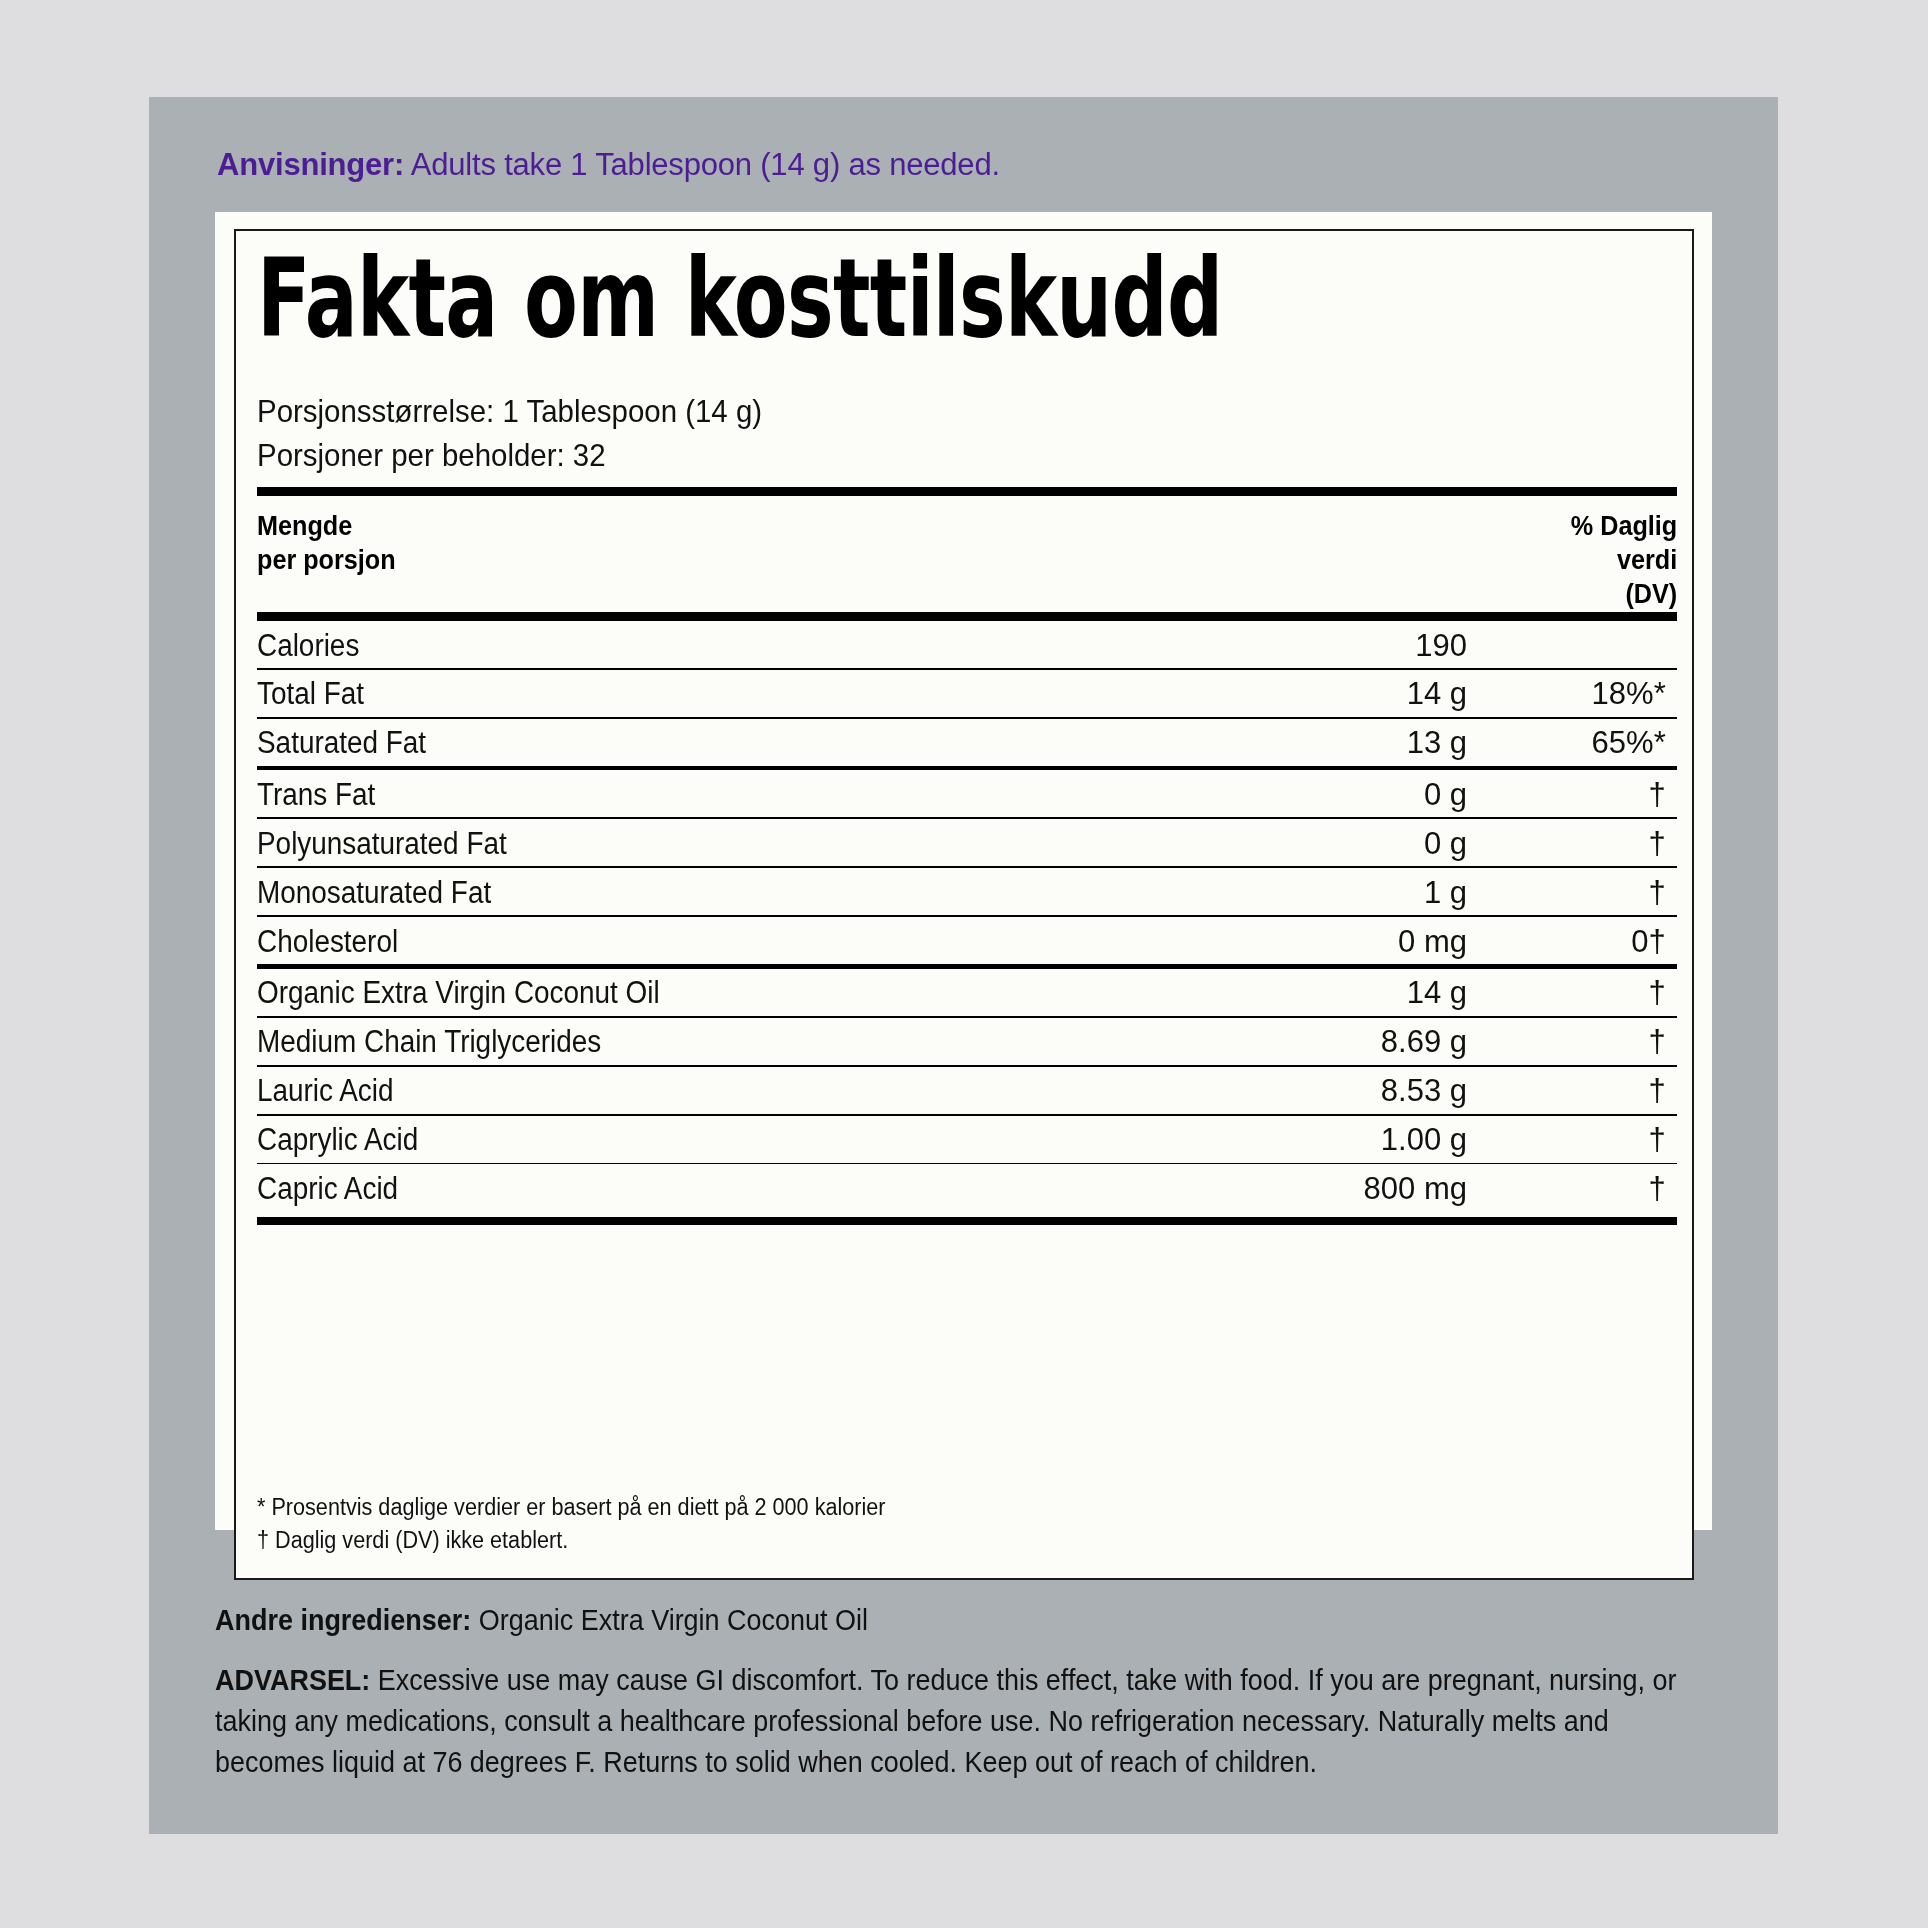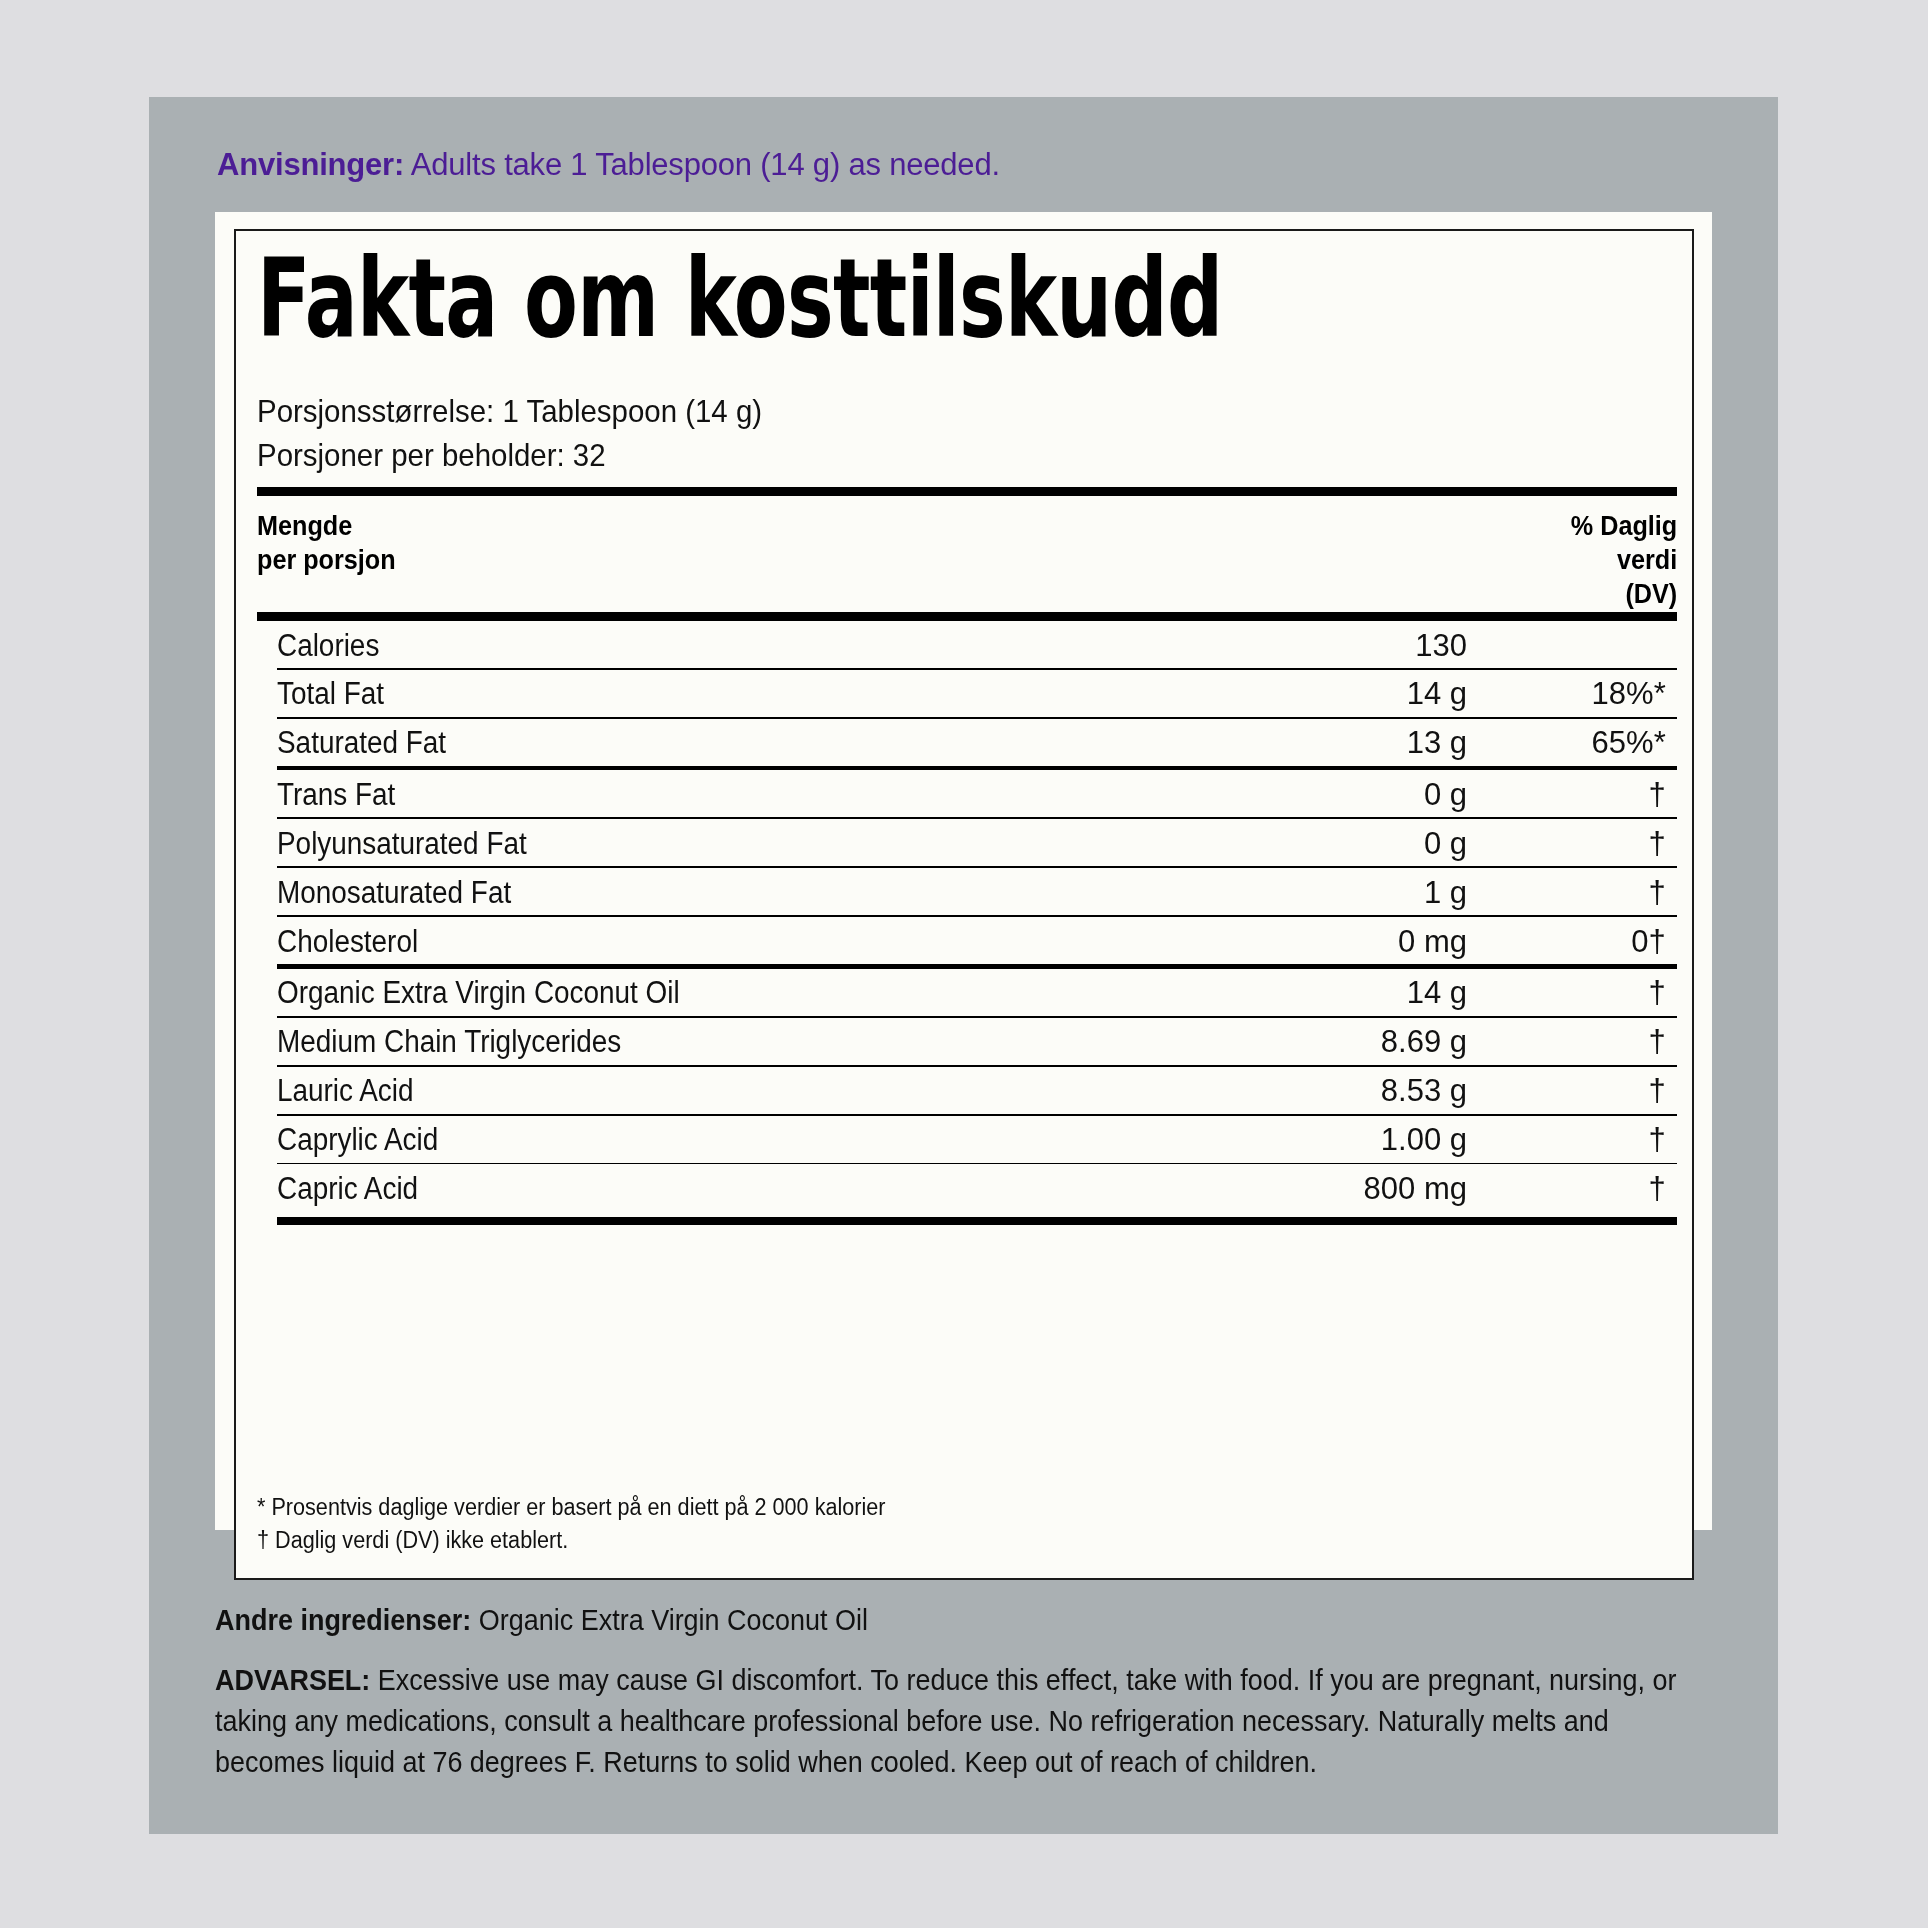--- a/index.html
+++ b/index.html
@@ -149,21 +149,20 @@
     right: 15px;
     top: 381px;
   }
 
   
   #rows {
     position: absolute;
     left: 21px;
     right: 15px;
     top: 390px;
-    margin-left: 20px;
   }
   .nrow {
     position: relative;
     height: 47px;
   }
   .nrow .nm {
     position: absolute;
     left: 0;
     top: 5.6px;
     font-size: 31px;
@@ -269,21 +268,21 @@
         <div class="dv">% Daglig
 verdi
 (DV)</div>
       </div>
 
       <div id="bar-under-colhead" class="rule-xthick"></div>
 
       <div id="rows">
           <div class="nrow">
             <div class="nm">Calories</div>
-            <div class="val">130</div>
+            <div class="val">190</div>
             <div class="dvv"></div>
           </div>
           <div class="sep rule-thin"></div>
           <div class="nrow">
             <div class="nm">Total Fat</div>
             <div class="val">14 g</div>
             <div class="dvv">18%*</div>
           </div>
           <div class="sep rule-thin"></div>
           <div class="nrow">

